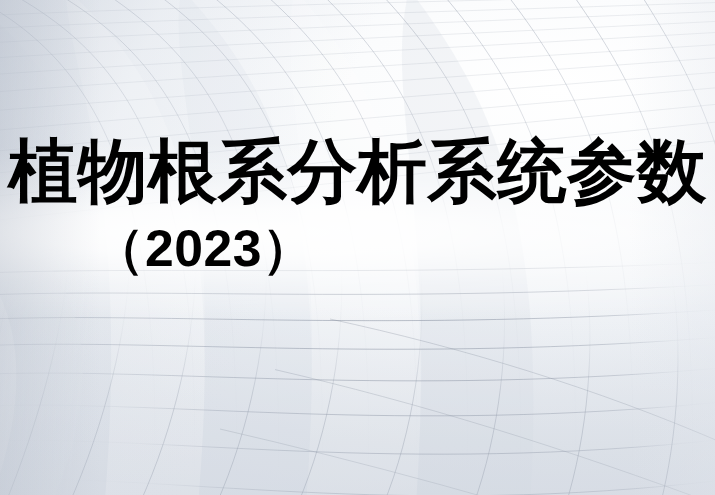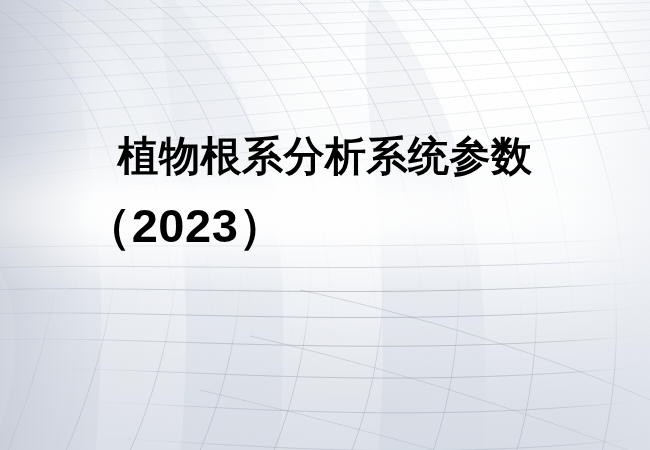--- a/index.html
+++ b/index.html
@@ -47,21 +47,21 @@
   #title-block {
     position: absolute;
     left: 0;
     top: 126px;
     width: 650px;
     text-align: center;
     z-index: 10;
   }
   #title-line-1 {
     display: block;
-    font-size: 41px;
+    font-size: 63px;
     line-height: 60px;
     font-weight: 700;
     color: #000000;
     letter-spacing: 0.5px;
     white-space: nowrap;
   }
   #title-line-2 {
     display: block;
     margin-top: 10px;
     margin-left: -280px;

